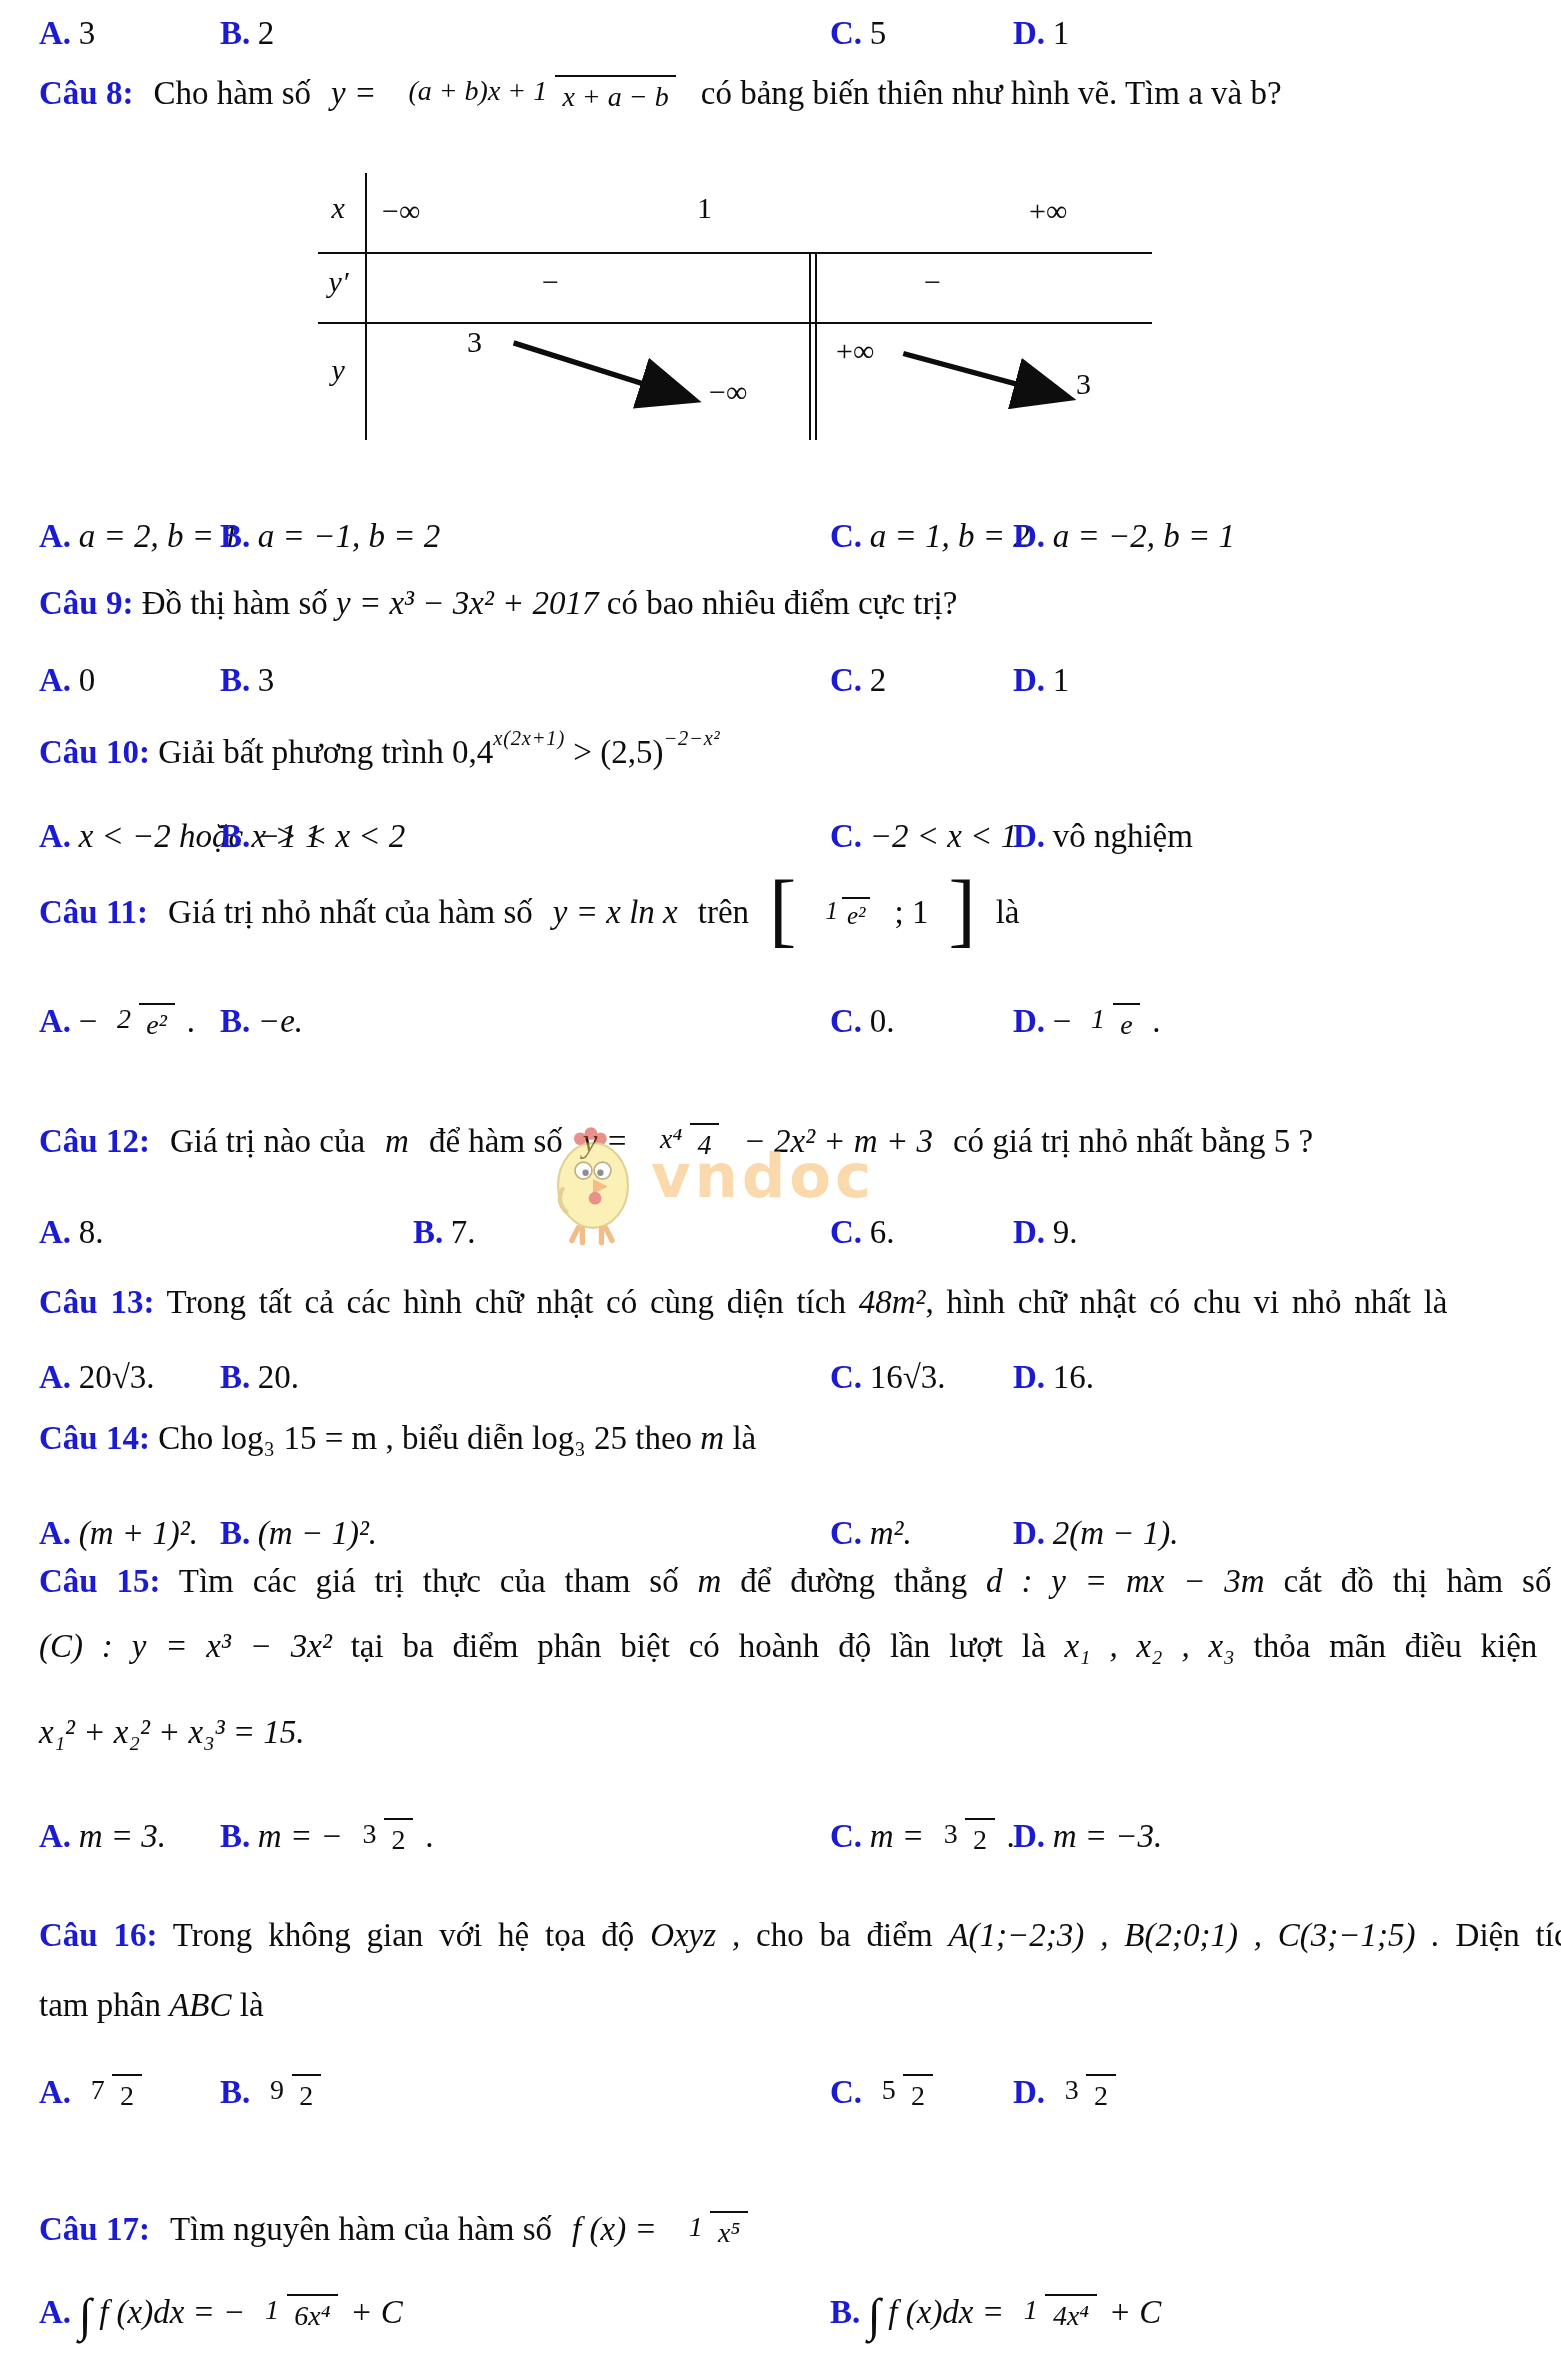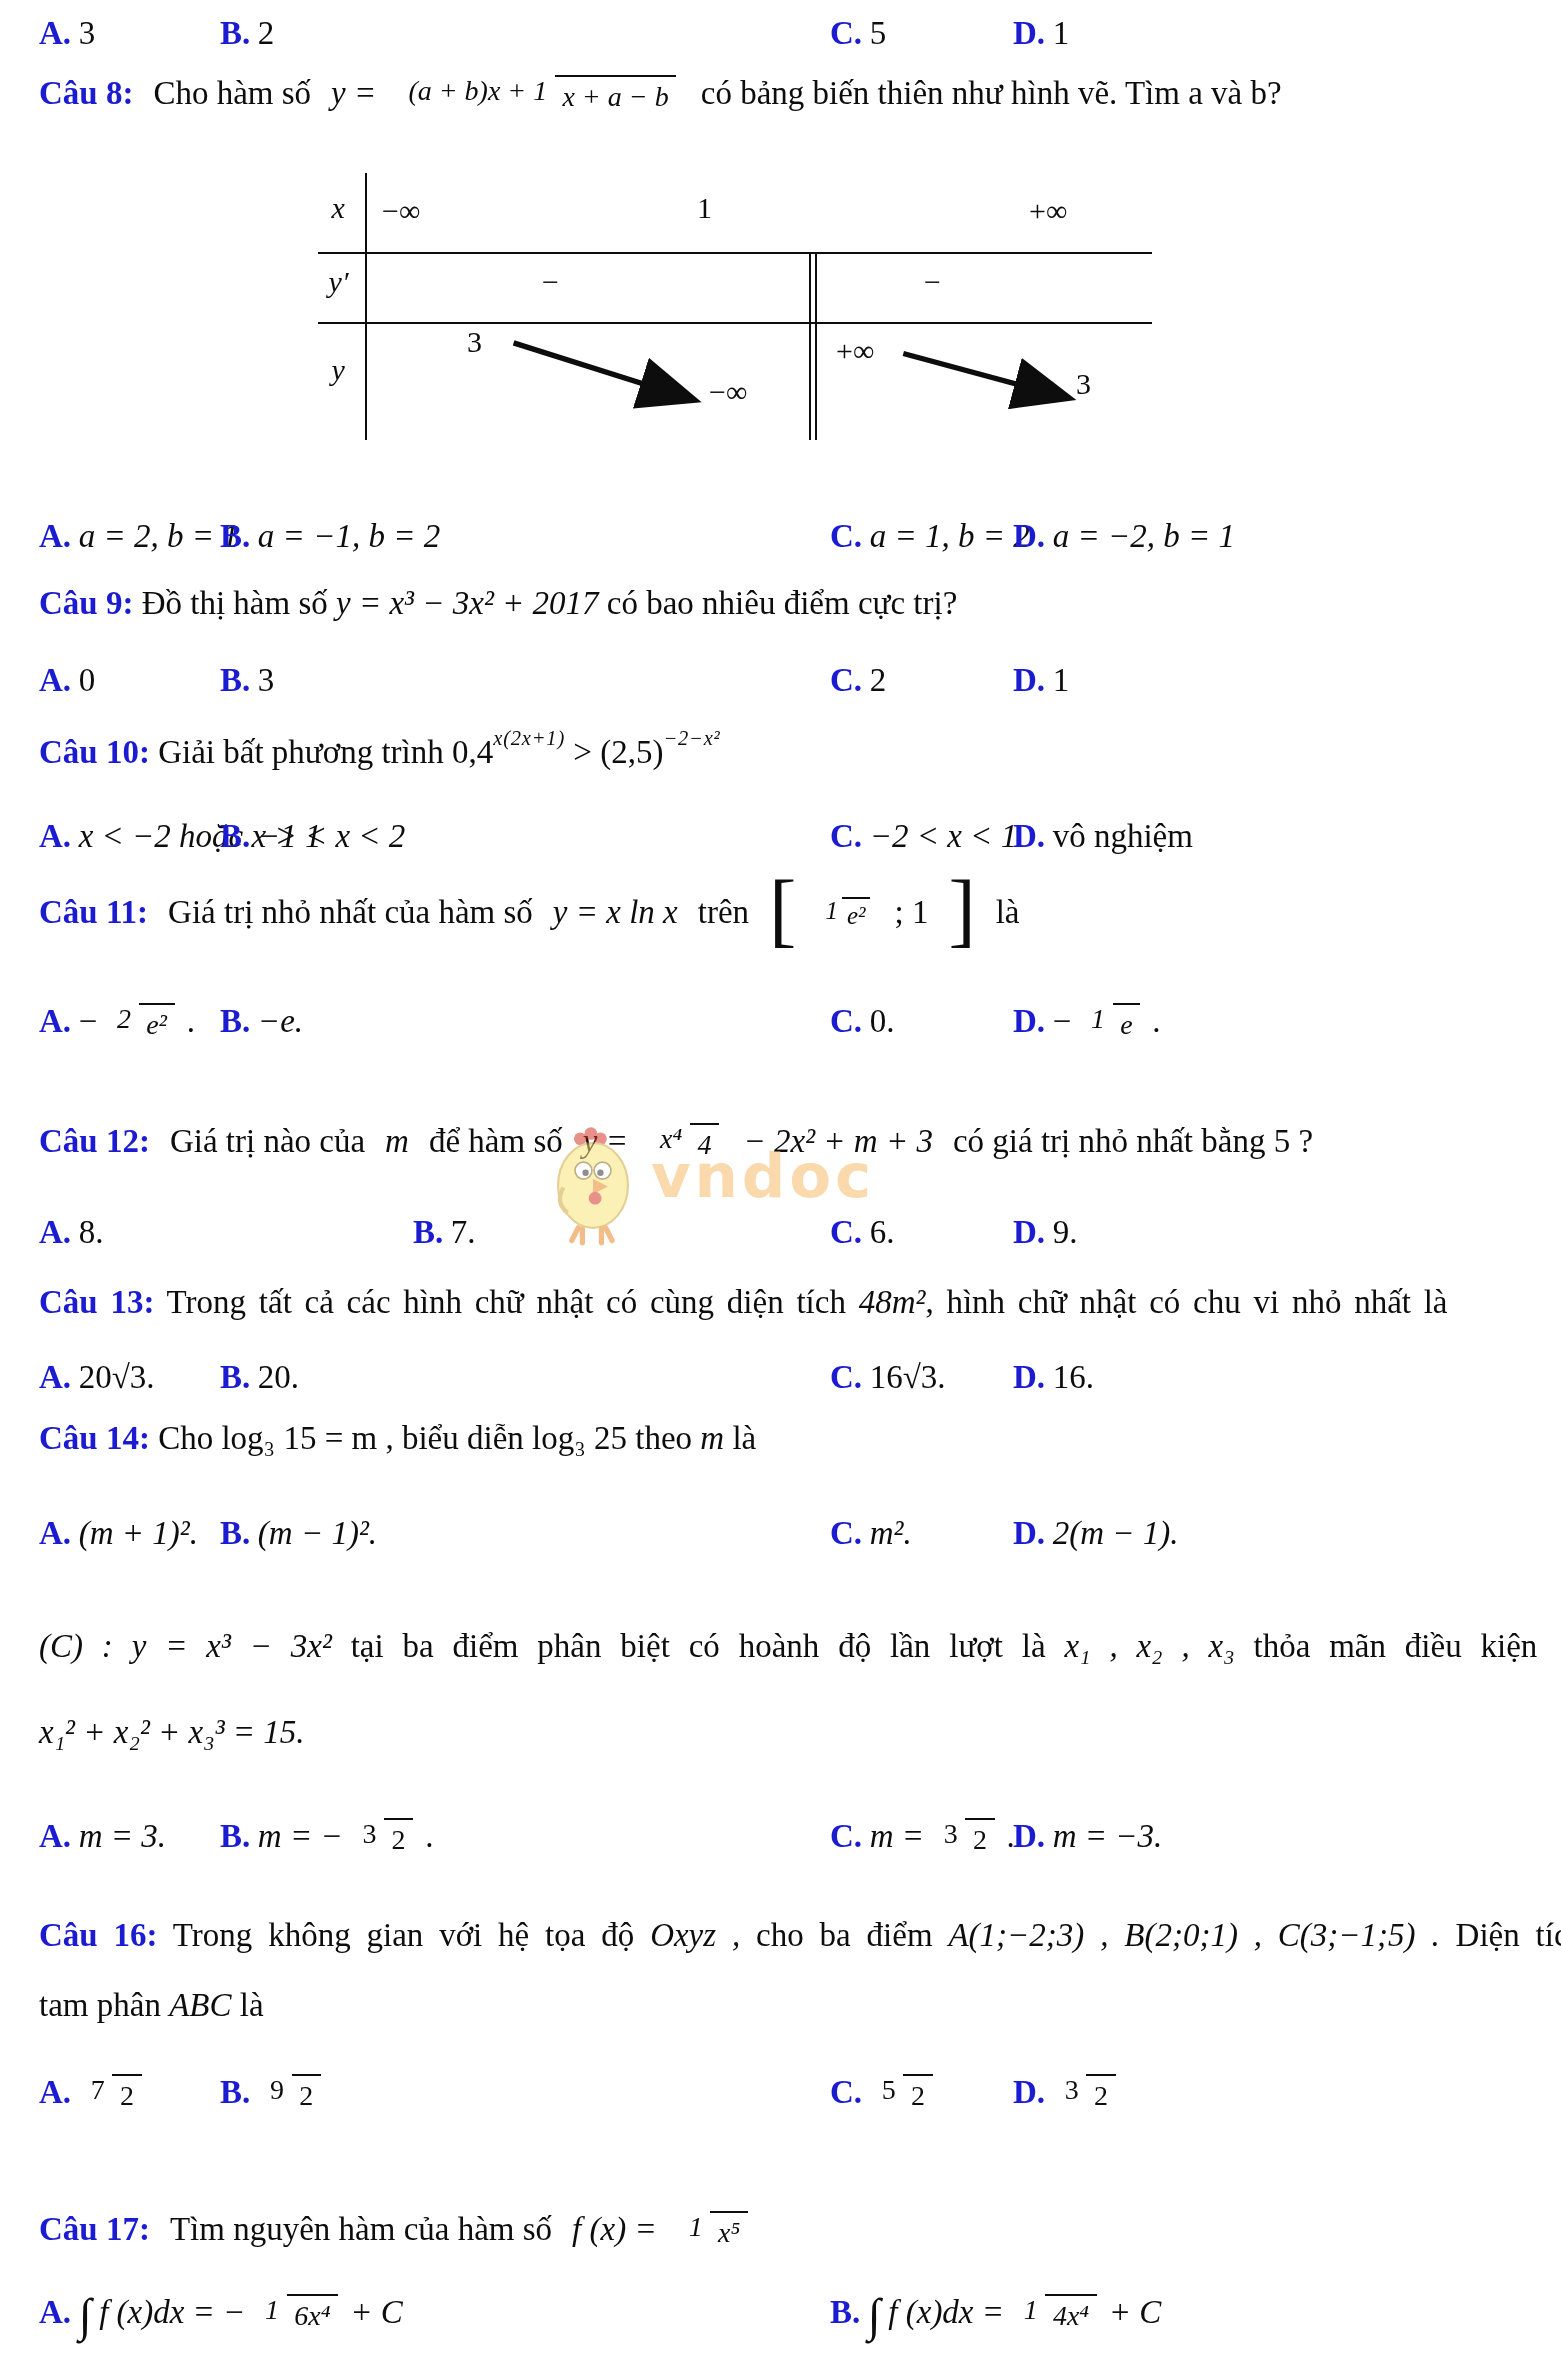--- a/index.html
+++ b/index.html
@@ -314,20 +314,28 @@
     <span class="opt cc">
         <span class="L">C.</span>
         <span class="math">m².</span>
       </span>
     <span class="opt cd">
         <span class="L">D.</span>
         <span class="math">2(m − 1).</span>
       </span>
   </div>
 
+  <div class="row ind ws14" style="top:1563px;">
+    <span class="qlabel">Câu 15:</span>
+    <span>Tìm các giá trị thực của tham số</span>
+    <span class="math">m</span>
+    <span>để đường thẳng</span>
+    <span class="math">d : y = mx − 3m</span>
+    <span>cắt đồ thị hàm số</span>
+  </div>
   <div class="row ind ws14" style="top:1628px;">
     <span class="math">(C) : y = x³ − 3x²</span>
     <span>tại ba điểm phân biệt có hoành độ lần lượt là</span>
     <span class="math">x₁ , x₂ , x₃</span>
     <span>thỏa mãn điều kiện</span>
   </div>
   <div class="row ind" style="top:1714px;">
     <span class="math">x₁² + x₂² + x₃³ = 15.</span>
   </div>
   <div class="row" style="top:1791px;height:91px;">

